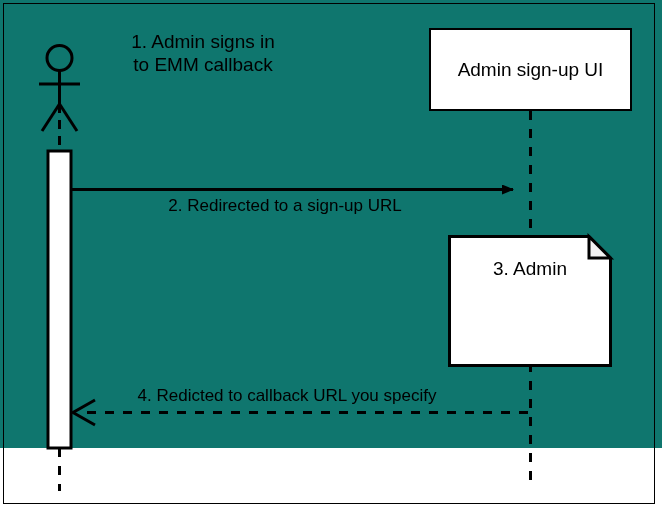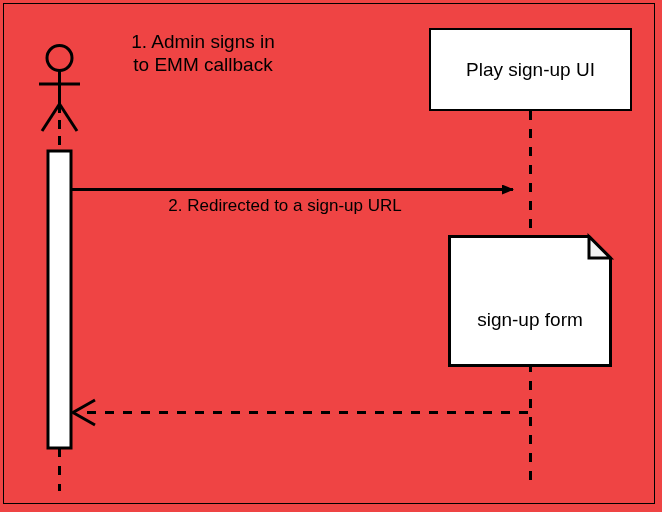--- a/index.html
+++ b/index.html
@@ -10,22 +10,22 @@
   }
   body {
     width: 662px;
     height: 512px;
     font-family: "Liberation Sans", sans-serif;
     overflow: hidden;
   }
   #diagram-root {
     position: relative;
     width: 662px;
-    height: 512px;
-    background: #ef4444;
+    height: 448px;
+    background: #0f766e;
   }
   .canvas-border {
     position: absolute;
     left: 3px;
     top: 3px;
     width: 652px;
     height: 501px;
     border: 1px solid #000000;
     box-sizing: border-box;
     pointer-events: none;
@@ -148,23 +148,24 @@
 
     <g>
       <path d="M449.5,236.5 L589,236.5 L610.5,258 L610.5,365.5 L449.5,365.5 Z" fill="#ffffff" stroke="#000000" stroke-width="3" stroke-linejoin="miter"></path>
       <path d="M589,236.5 L589,258 L610.5,258 Z" fill="#f2f2f2" stroke="#000000" stroke-width="3" stroke-linejoin="miter"></path>
     </g>
   </svg>
 
   <div class="txt" id="actor-caption"><span>1. Admin signs in</span><br><span>to EMM callback</span></div>
 
   <div id="participant-box">
-    <span id="participant-label">Play sign-up UI</span>
+    <span id="participant-label">Admin sign-up UI</span>
   </div>
 
   <div id="note-box">
-    <div id="note-text"><br><br><span>sign-up form</span></div>
+    <div id="note-text"><span>3. Admin</span><br><br></div>
   </div>
 
   <div class="txt" id="msg2-label">2. Redirected to a sign-up URL</div>
 
+  <div class="txt" id="msg4-label">4. Redicted to callback URL you specify</div>
 
 </div>
 
 </body></html>

